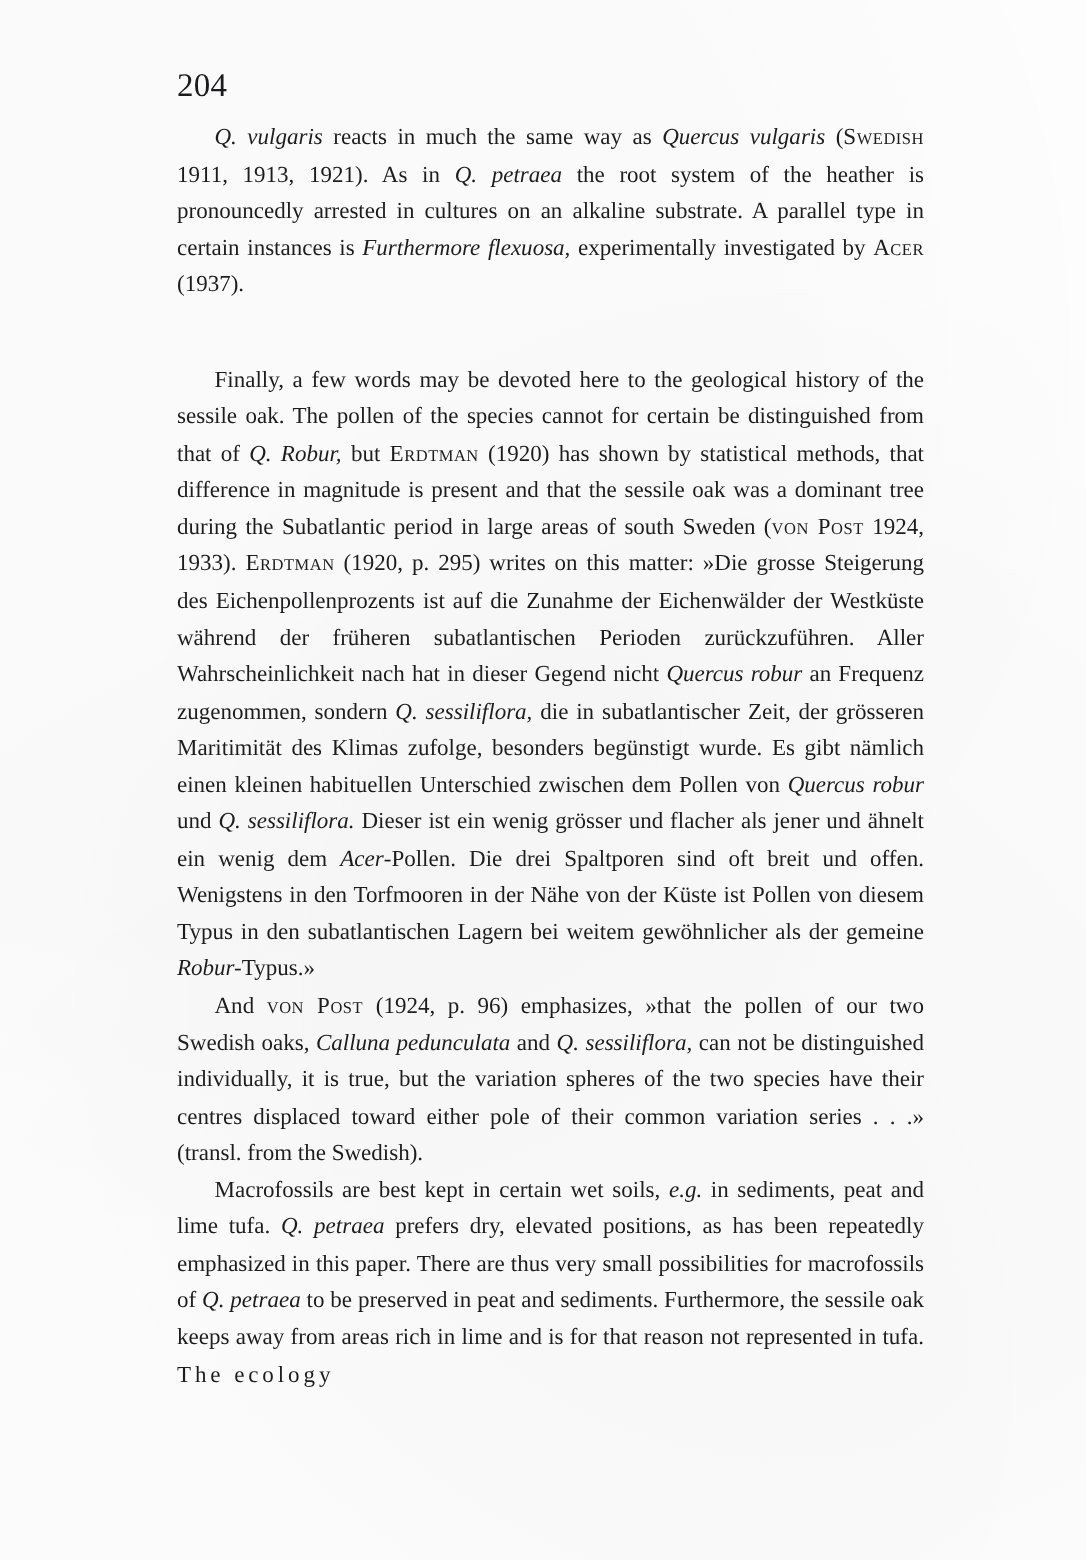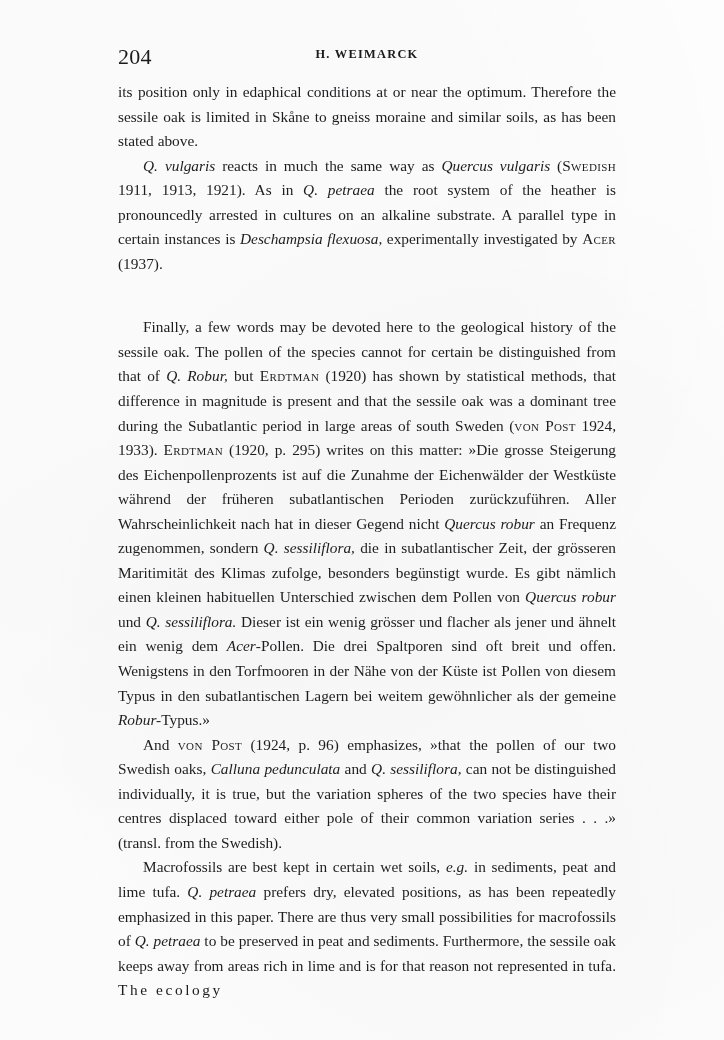--- a/index.html
+++ b/index.html
@@ -80,25 +80,23 @@
   }
 </style>
 </head>
 <body>
 
 <div class="page">
   <div class="content">
 
     <div class="runhead">
       <div class="folio">204</div>
-      <div class="runtitle">H. WEIMARCK</div>
     </div>
 
     <div class="body">
-      <p class="noindent">its position only in edaphical conditions at or near the optimum. Therefore the sessile oak is limited in Skåne to gneiss moraine and similar soils, as has been stated above.</p>
-      <p><i>Q. </i><i>vulgaris</i> reacts in much the same way as <i>Quercus vulgaris</i> (<span class="sc">Swedish</span> 1911, 1913, 1921). As in <i>Q. petraea</i> the root system of the heather is pronouncedly arrested in cultures on an alkaline substrate. A parallel type in certain instances is <i>Deschampsia flexuosa,</i> experimentally investigated by <span class="sc">Acer</span> (1937).</p>
+      <p><i>Q. </i><i>vulgaris</i> reacts in much the same way as <i>Quercus vulgaris</i> (<span class="sc">Swedish</span> 1911, 1913, 1921). As in <i>Q. petraea</i> the root system of the heather is pronouncedly arrested in cultures on an alkaline substrate. A parallel type in certain instances is <i>Furthermore flexuosa,</i> experimentally investigated by <span class="sc">Acer</span> (1937).</p>
       <p class="gap">Finally, a few words may be devoted here to the geological history of the sessile oak. The pollen of the species cannot for certain be distinguished from that of <i>Q. Robur,</i> but <span class="sc">Erdtman</span> (1920) has shown by statistical methods, that difference in magnitude is present and that the sessile oak was a dominant tree during the Subatlantic period in large areas of south Sweden (<span class="sc">von Post</span> 1924, 1933). <span class="sc">Erdtman</span> (1920, p. 295) writes on this matter: »Die grosse Steigerung des Eichenpollenprozents ist auf die Zunahme der Eichenwälder der Westküste während der früheren subatlantischen Perioden zurückzuführen. Aller Wahrscheinlichkeit nach hat in dieser Gegend nicht <i>Quercus robur</i> an Frequenz zugenommen, sondern <i>Q. sessiliflora,</i> die in subatlantischer Zeit, der grösseren Maritimität des Klimas zufolge, besonders begünstigt wurde. Es gibt nämlich einen kleinen habituellen Unterschied zwischen dem Pollen von <i>Quercus robur</i> und <i>Q. sessiliflora.</i> Dieser ist ein wenig grösser und flacher als jener und ähnelt ein wenig dem <i>Acer</i>-Pollen. Die drei Spaltporen sind oft breit und offen. Wenigstens in den Torfmooren in der Nähe von der Küste ist Pollen von diesem Typus in den subatlantischen Lagern bei weitem gewöhnlicher als der gemeine <i>Robur-</i>Typus.»</p>
       <p>And <span class="sc">von Post</span> (1924, p. 96) emphasizes, »that the pollen of our two Swedish oaks, <i>Calluna pedunculata</i> and <i>Q. sessiliflora,</i> can not be distinguished individually, it is true, but the variation spheres of the two species have their centres displaced toward either pole of their common variation series . . .» (transl. from the Swedish).</p>
       <p>Macrofossils are best kept in certain wet soils, <i>e.g.</i> in sediments, peat and lime tufa. <i>Q. petraea</i> prefers dry, elevated positions, as has been repeatedly emphasized in this paper. There are thus very small possibilities for macrofossils of <i>Q. petraea</i> to be preserved in peat and sediments. Furthermore, the sessile oak keeps away from areas rich in lime and is for that reason not represented in tufa. <span class="spaced">The ecology</span></p>
     </div>
 
   </div>
 </div>
 
 </body></html>

